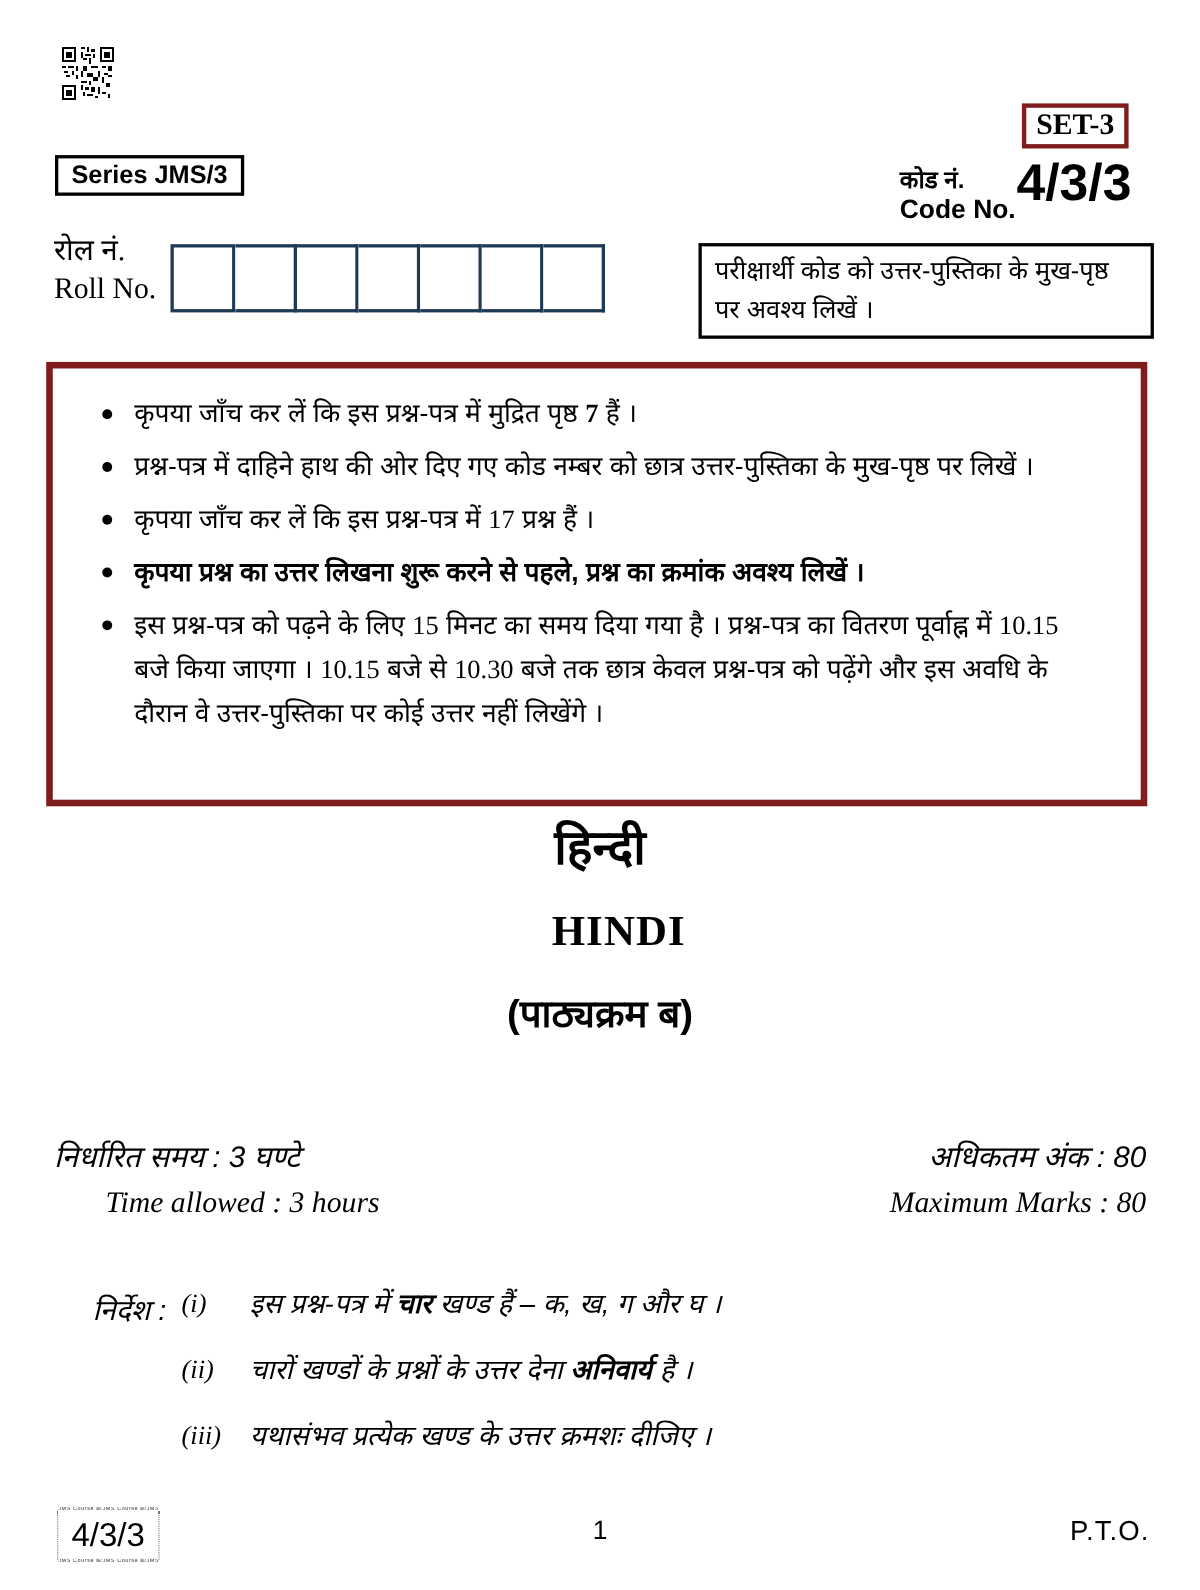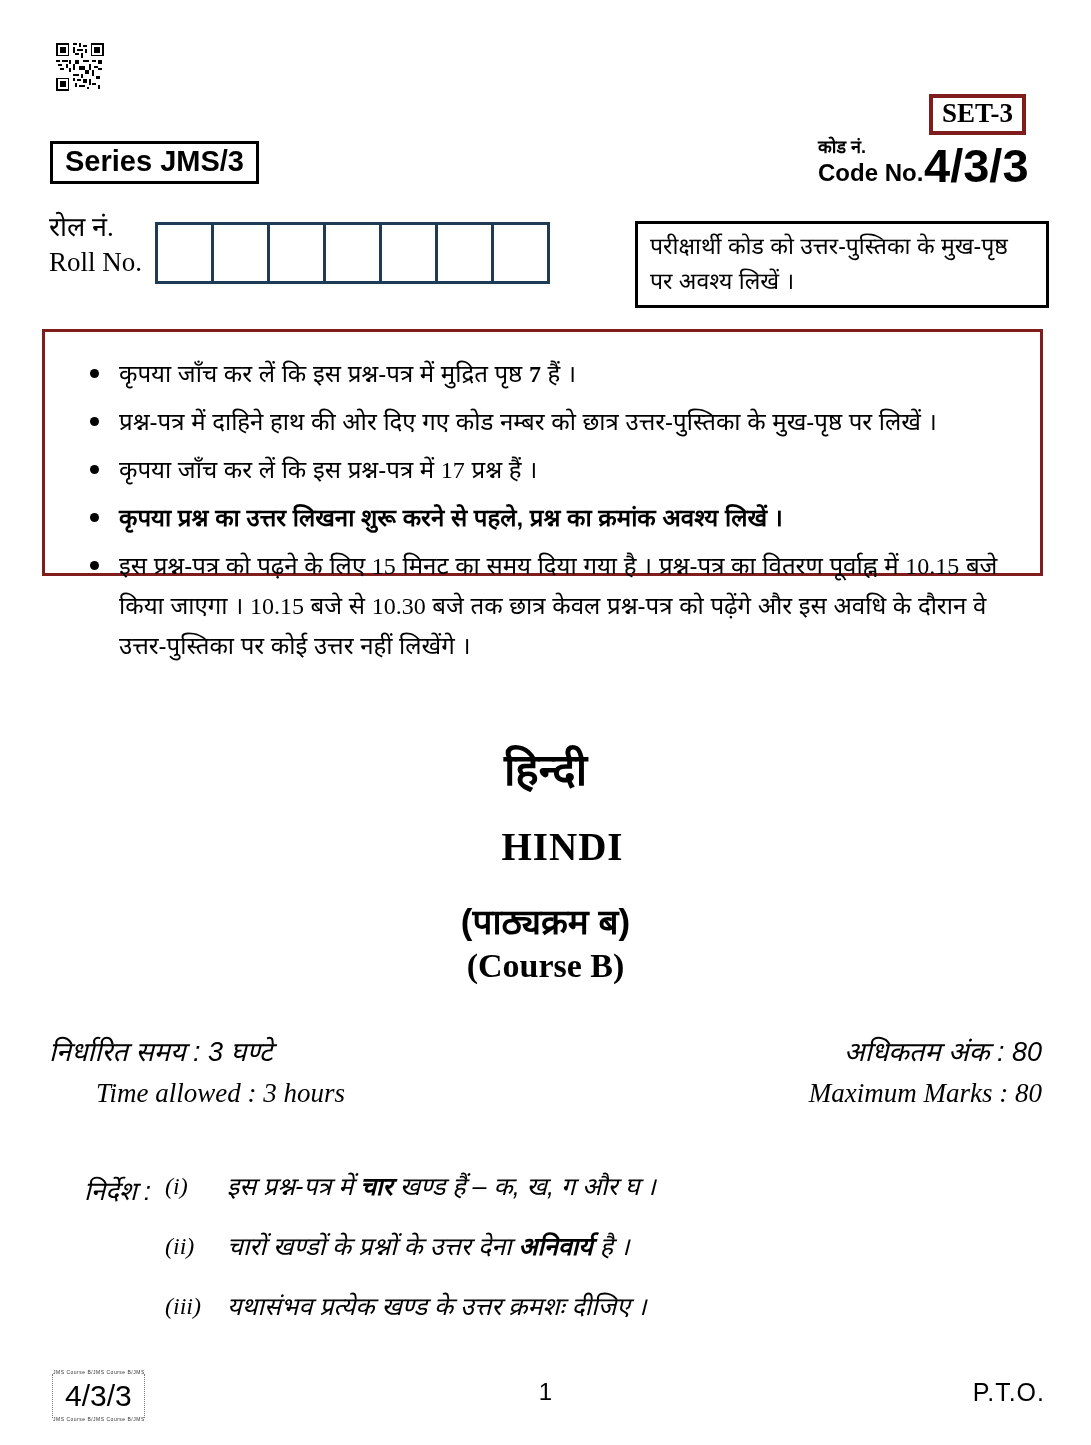--- a/index.html
+++ b/index.html
@@ -2,41 +2,41 @@
 <html><head>
 <meta charset="utf-8">
 <style>
   html,body{margin:0;padding:0;background:#ffffff;}
   .page{position:relative;width:1091px;height:1445px;background:#fff;color:#000;
         font-family:"Liberation Sans",sans-serif;overflow:hidden;}
 
   
   .qr{position:absolute;left:56px;top:42px;width:48px;height:50px;}
   .series-box{position:absolute;left:50px;top:141px;border:3px solid #000;
-              padding:1px 12px 3px 12px;font-weight:bold;font-size:29px;}
+              padding:1px 12px 3px 12px;font-weight:bold;font-size:23px;}
   .set-box{position:absolute;left:929px;top:94px;border:4px solid #7f1d1d;
            padding:0 9px 2px 9px;font-family:"Liberation Serif",serif;
            font-weight:bold;font-size:27px;}
   .code-labels{position:absolute;left:818px;top:137px;font-weight:bold;line-height:1.2;}
-  .code-hi{font-size:18px;}
+  .code-hi{font-size:22px;margin-top:14px;}
   .code-en{font-size:24px;}
   .code-value{position:absolute;left:924px;top:138px;font-size:47px;font-weight:bold;}
 
   
   .roll-label{position:absolute;left:49px;top:210px;font-family:"Liberation Serif",serif;
               font-size:27px;line-height:1.3;}
   .roll-cells{position:absolute;left:155px;top:222px;display:flex;}
   .roll-cell{width:53px;height:56px;border:3px solid #1f3a55;background:#fff;}
   .roll-cell + .roll-cell{border-left:none;}
   .candidate-box{position:absolute;left:635px;top:221px;width:386px;border:3px solid #000;
                  padding:5px 10px 7px 12px;font-size:23px;line-height:1.5;}
 
   
-  .notice-box{position:absolute;left:42px;top:329px;width:1001px;height:247px;
-              border:3px solid #7f1d1d;box-sizing:border-box;padding:22px 42px 0 40px;}
+  .notice-box{position:absolute;left:42px;top:329px;width:1001px;height:404px;
+              border:6px solid #7f1d1d;box-sizing:border-box;padding:22px 42px 0 40px;}
   .notice-list{list-style:none;margin:0;padding:0;}
   .notice-list li{position:relative;padding-left:34px;font-size:24px;line-height:40px;
                   margin-bottom:8px;}
   .notice-list li::before{content:"";position:absolute;left:5px;top:15px;width:9px;height:9px;
                   border-radius:50%;background:#000;}
   .b{font-weight:700;}
   .latin{font-family:"Liberation Serif",serif;}
 
   
   .center-line{position:absolute;left:0;width:100%;text-align:center;}
@@ -158,21 +158,20 @@
         <li><span>प्रश्न-पत्र में दाहिने हाथ की ओर दिए गए कोड नम्बर को छात्र उत्तर-पुस्तिका के मुख-पृष्ठ पर लिखें ।</span></li>
         <li><span>कृपया जाँच कर लें कि इस प्रश्न-पत्र में </span><span class="latin">17</span><span> प्रश्न हैं ।</span></li>
         <li><span class="b">कृपया प्रश्न का उत्तर लिखना शुरू करने से पहले, प्रश्न का क्रमांक अवश्य लिखें ।</span></li>
         <li><span>इस  प्रश्न-पत्र  को पढ़ने के लिए </span><span class="latin">15</span><span> मिनट का समय दिया गया है ।  प्रश्न-पत्र का वितरण पूर्वाह्न में </span><span class="latin">10.15</span><span> बजे किया जाएगा ।  </span><span class="latin">10.15</span><span> बजे से </span><span class="latin">10.30</span><span> बजे तक छात्र केवल प्रश्न-पत्र को पढ़ेंगे और इस अवधि के दौरान वे उत्तर-पुस्तिका पर कोई उत्तर नहीं लिखेंगे ।</span></li>
       </ul>
   </div>
 
   <div class="center-line title-hi">हिन्दी</div>
   <div class="center-line title-en">HINDI</div>
   <div class="center-line course-hi">(पाठ्यक्रम ब)</div>
-  <div class="center-line course-en">(Course B)</div>
 
   <div class="meta-row meta-hi">
     <span>निर्धारित समय : 3 घण्टे</span>
     <span>अधिकतम अंक : 80</span>
   </div>
   <div class="meta-row meta-en">
     <span>Time allowed : 3 hours</span>
     <span>Maximum Marks : 80</span>
   </div>
 

